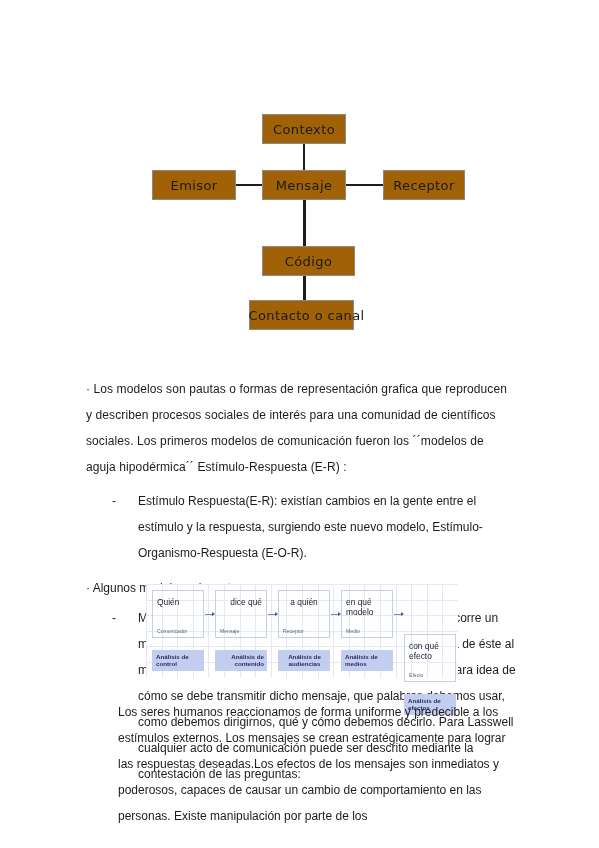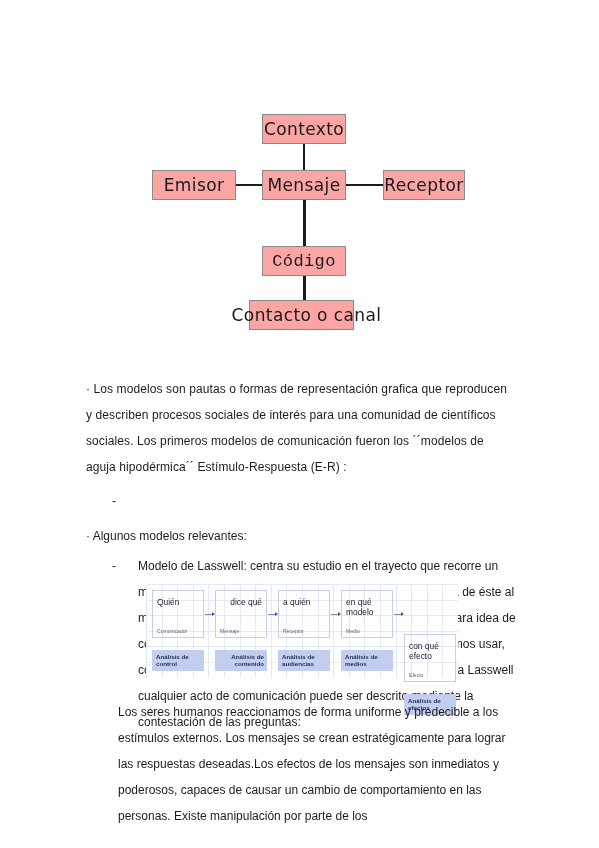--- a/index.html
+++ b/index.html
@@ -27,37 +27,37 @@
   .model-diagram {
     position: absolute;
     left: 0;
     top: 0;
     width: 599px;
     height: 360px;
   }
   .mbox {
     position: absolute;
     border: 1px solid #8a8a8a;
-    background: #fca5a5;
+    background: #a16207;
     box-sizing: border-box;
     display: flex;
     align-items: center;
     justify-content: center;
     font-family: "DejaVu Sans", sans-serif;
-    font-size: 17px;
+    font-size: 13px;
     letter-spacing: 0.4px;
     color: #1a1a1a;
     white-space: nowrap;
   }
   .mbox span { display: block; }
   .mbox-contexto  { left: 262px; top: 114px; width: 84px; height: 30px; }
   .mbox-emisor    { left: 136px; top: 170px; width: 84px; height: 30px; margin-left: 16px; }
   .mbox-mensaje   { left: 262px; top: 170px; width: 84px; height: 30px; }
   .mbox-receptor  { left: 383px; top: 170px; width: 82px; height: 30px; }
-  .mbox-codigo    { left: 262px; top: 246px; width: 84px; height: 30px; font-family: Liberation Mono, monospace; }
+  .mbox-codigo    { left: 262px; top: 246px; width: 93px; height: 30px; }
   .mbox-canal     { left: 249px; top: 300px; width: 105px; height: 30px; padding-left: 10px; }
 
   .mline { position: absolute; background: #1d1d1d; }
   .mline-v-ctx    { left: 303px; top: 144px;  width: 2px;  height: 26px; }
   .mline-h-left   { left: 220px; top: 184px;  width: 42px; height: 2px; }
   .mline-h-right  { left: 346px; top: 184px;  width: 37px; height: 2px; }
   .mline-v-msg    { left: 303px; top: 200px;  width: 3px;  height: 46px; }
   .mline-v-cod    { left: 303px; top: 276px;  width: 3px;  height: 24px; }
 
   
@@ -193,20 +193,21 @@
       <span>Contacto o canal</span>
     </div>
   </div>
 
   <div class="doc-text">
 
     <p class="para lead-dash">· Los modelos son pautas o formas de representación grafica que reproducen y describen procesos sociales de interés para una comunidad de científicos sociales. Los primeros modelos de comunicación fueron los ´´modelos de aguja hipodérmica´´ Estímulo-Respuesta (E-R) :</p>
 
     <div class="bullet-item">
       <span class="bullet-mark">-</span>
+      <span class="bullet-body">Estímulo Respuesta(E-R): existían cambios en la gente entre el estímulo y la respuesta, surgiendo este nuevo modelo, Estímulo-Organismo-Respuesta (E-O-R).</span>
     </div>
 
     <p class="para para-tight">· Algunos modelos relevantes:</p>
 
     <div class="bullet-item">
       <span class="bullet-mark">-</span>
       <span class="bullet-body">Modelo de Lasswell: centra su estudio en el trayecto que recorre un mensaje desde el emisor hasta el receptor y en la respuesta de éste al mensaje. Basándonos en esta teoría, podemos tener una clara idea de cómo se debe transmitir dicho mensaje, que palabras debemos usar, como debemos dirigirnos, qué y cómo debemos decirlo. Para Lasswell cualquier acto de comunicación puede ser descrito mediante la contestación de las preguntas:</span>
     </div>
   </div>
 
@@ -223,21 +224,21 @@
 
     <div class="lw-col" style="left:69px;text-align:right;">
       <div class="lw-card">
         <div class="lw-q">dice qué</div>
         <div class="lw-sub">Mensaje</div>
       </div>
       <div class="lw-tag">Análisis de contenido</div>
     </div>
     <div class="lw-arrow" style="left:122px;"></div>
 
-    <div class="lw-col" style="left:132px;">
+    <div class="lw-col" style="left:132px;text-align:center;">
       <div class="lw-card">
         <div class="lw-q">a quién</div>
         <div class="lw-sub">Receptor</div>
       </div>
       <div class="lw-tag">Análisis de audiencias</div>
     </div>
     <div class="lw-arrow" style="left:185px;"></div>
 
     <div class="lw-col" style="left:195px;">
       <div class="lw-card">

